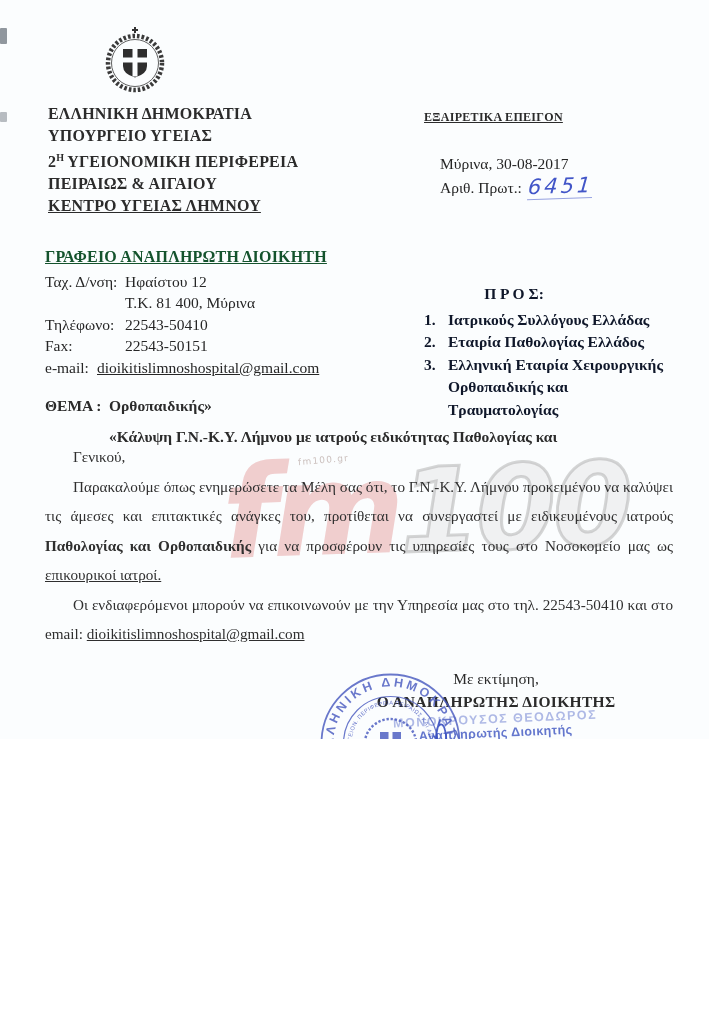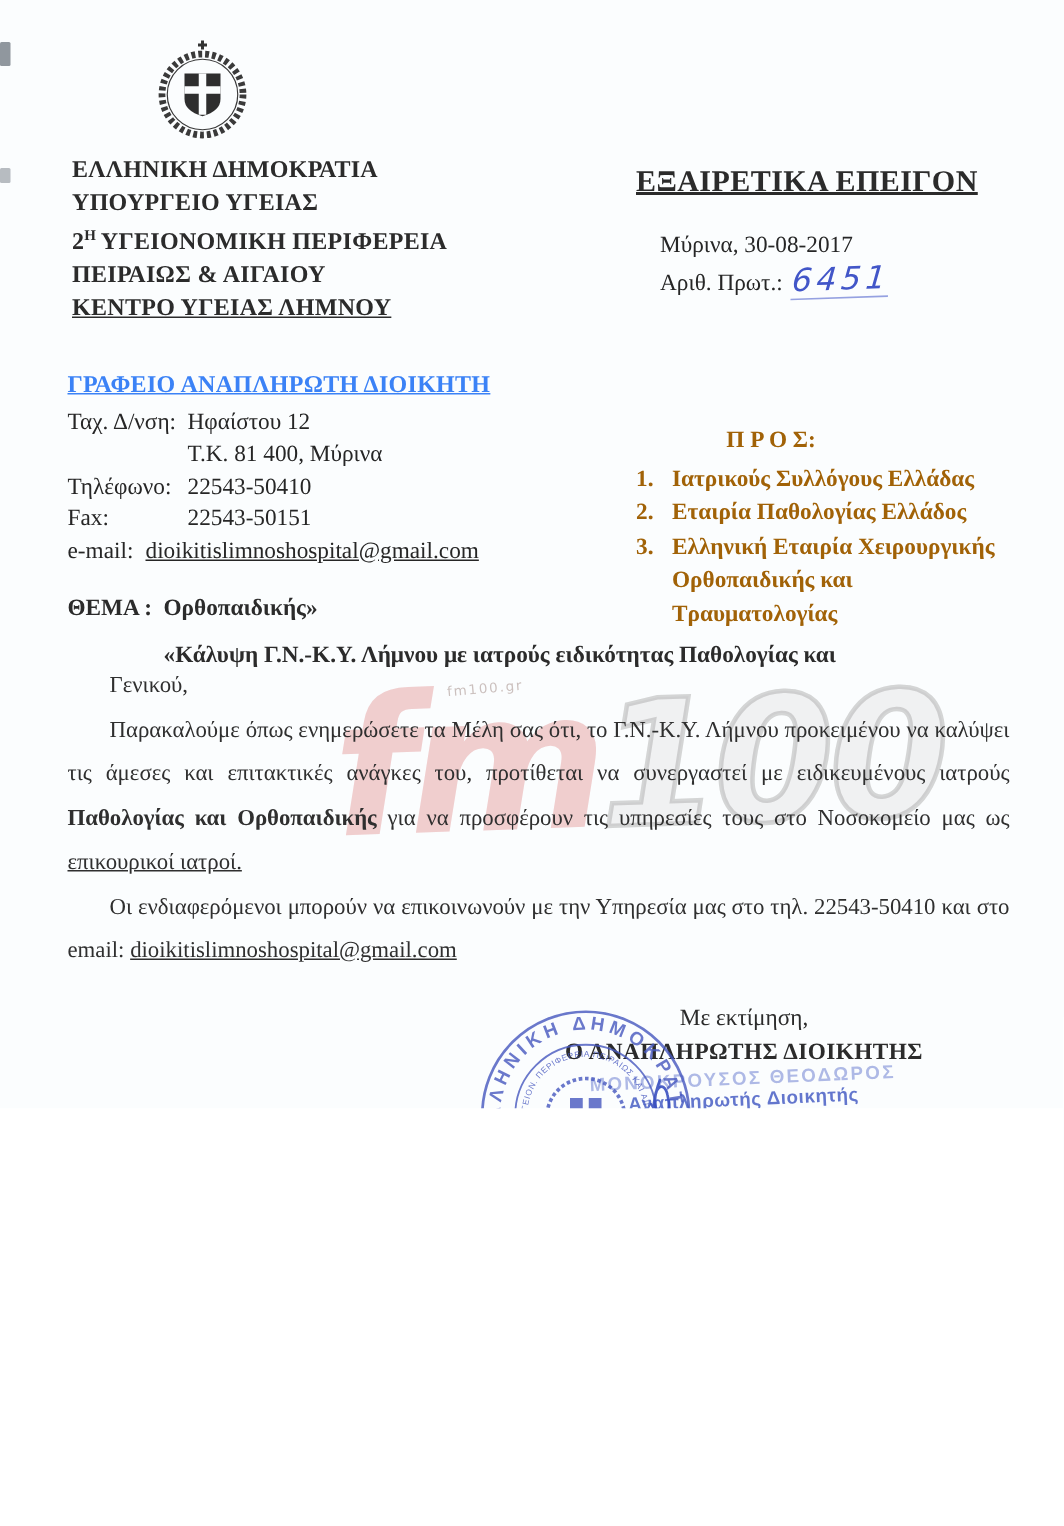--- a/index.html
+++ b/index.html
@@ -12,36 +12,36 @@
   .b{font-weight:bold;}
 
   .artifact{position:absolute;left:0;background:#39434f;opacity:.55;width:7px;border-radius:1px;}
 
   .emblem{position:absolute;left:99px;top:26px;}
 
   .org{position:absolute;left:48px;top:103px;font-weight:bold;font-size:16px;line-height:22px;letter-spacing:.2px;color:#2b2b2b;}
   .org sup{font-size:10px;}
   .org .rest{margin-left:3px;}
 
-  .urgent{position:absolute;left:424px;top:110px;font-weight:bold;font-size:20px;text-decoration:underline;letter-spacing:.3px;color:#2b2b2b;}
+  .urgent{position:absolute;left:424px;top:110px;font-weight:bold;font-size:12px;text-decoration:underline;letter-spacing:.3px;color:#2b2b2b;}
 
   .dateblock{position:absolute;left:440px;top:152px;font-size:15.5px;line-height:23px;}
   .hand{
     display:inline-block;color:#4256c8;font-family:"DejaVu Sans",sans-serif;
     font-style:italic;font-size:21px;letter-spacing:3px;margin-left:6px;
     transform:rotate(-2deg) skewX(-7deg);border-bottom:1px solid rgba(66,86,200,.55);
   }
 
   .office{position:absolute;left:45px;top:246px;font-size:15.5px;line-height:21.5px;}
-  .office-title{font-weight:bold;font-size:16px;text-decoration:underline;letter-spacing:.2px;margin-bottom:3px;color:#3b82f6;}
+  .office-title{font-weight:bold;font-size:16px;text-decoration:underline;letter-spacing:.2px;margin-bottom:3px;color:#14532d;}
   .office-row{display:flex;}
   .office-label{width:80px;flex-shrink:0;}
   .office-indent{margin-left:80px;}
 
-  .pros{position:absolute;left:424px;top:283px;font-size:15.5px;font-weight:bold;line-height:22.5px;color:#a16207;}
+  .pros{position:absolute;left:424px;top:283px;font-size:15.5px;font-weight:bold;line-height:22.5px;color:#0f172a;}
   .pros-heading{width:180px;text-align:center;margin-bottom:3px;}
   .pros-item{display:flex;}
   .pros-num{width:24px;flex-shrink:0;}
   .pros-text{width:230px;}
 
   .subject{position:absolute;left:45px;top:366px;display:flex;font-size:15.5px;font-weight:bold;line-height:31px;color:#2b2b2b;margin-top:24px;}
   .subject-label{width:64px;flex-shrink:0;}
 
   .body-text{position:absolute;left:45px;top:442px;width:628px;font-size:15.2px;line-height:29.5px;text-align:justify;color:#2f2f2f;}
   .body-text p{margin:0;text-indent:28px;}

